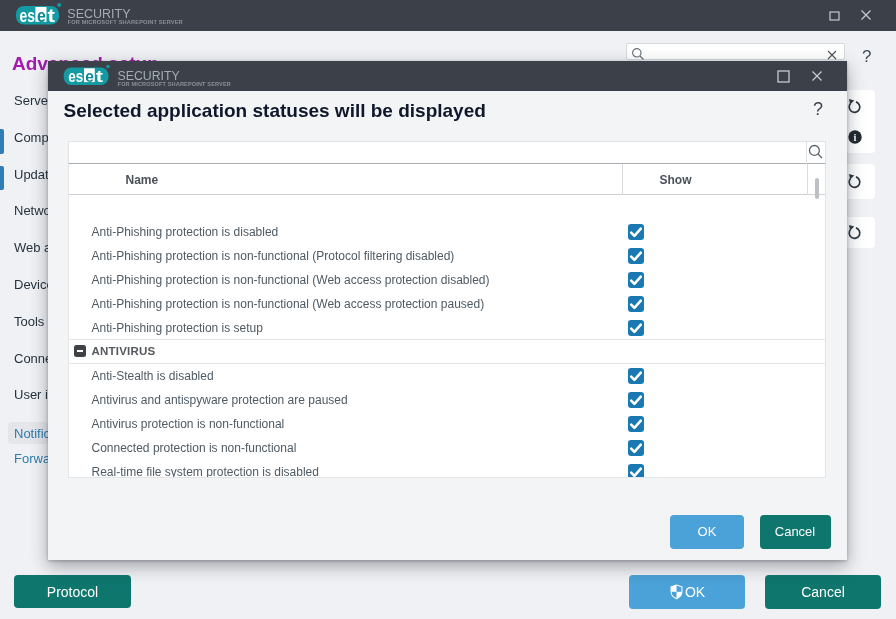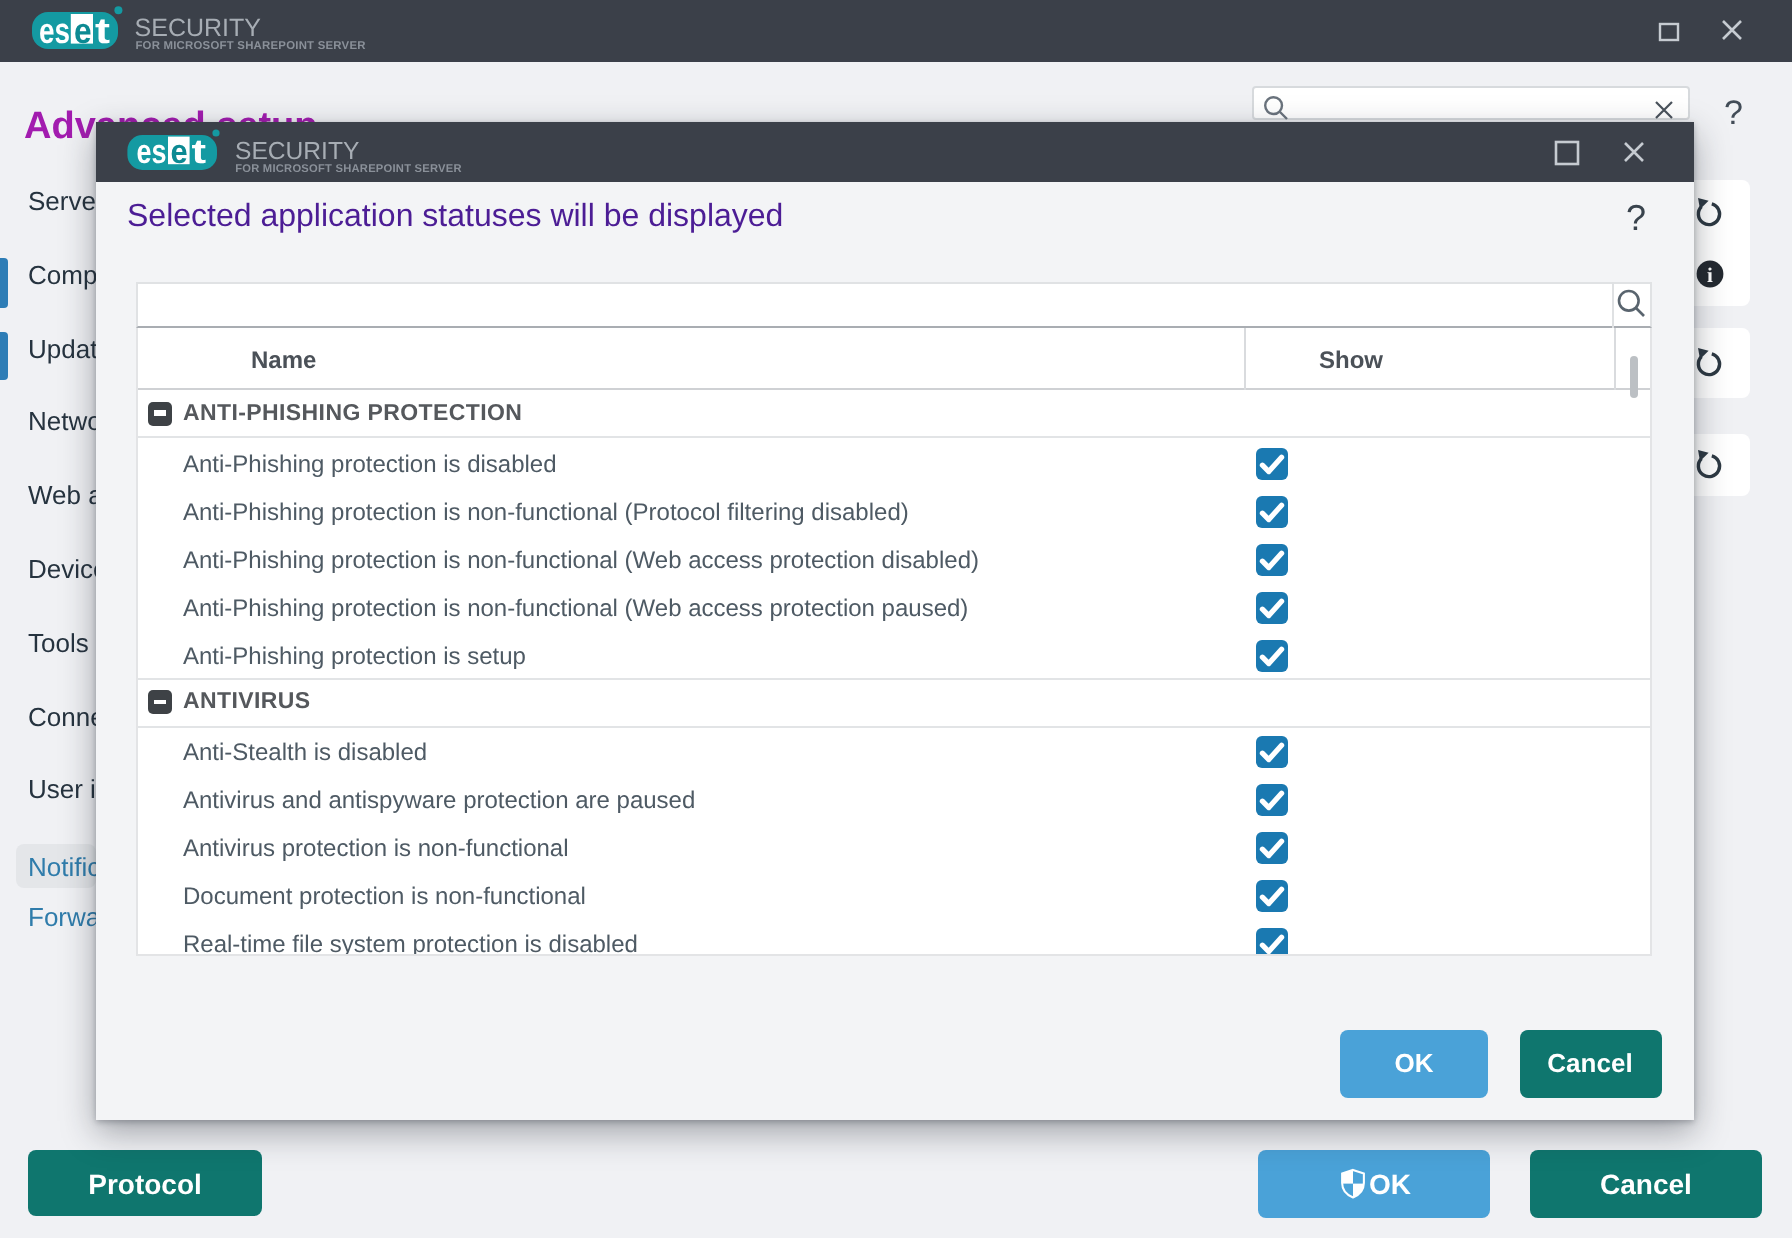--- a/index.html
+++ b/index.html
@@ -9,28 +9,28 @@
 
 
 .tb { position:absolute; left:0; top:0; width:896px; height:31px; background:#3b4049; }
 
 
 .side { position:absolute; left:14px; height:16px; font-size:13px; font-weight:400; color:#26333f; white-space:nowrap; line-height:16px; }
 .side.sel { color:#2f7cab; font-weight:400; }
 .bluebar { position:absolute; left:0; width:4px; background:#2e7db6; border-radius:0 2px 2px 0; }
 
 
-.btn { position:absolute; border-radius:4px; color:#fff; font-weight:700; display:flex; align-items:center; justify-content:center;text-align:right; }
+.btn { position:absolute; border-radius:4px; color:#fff; font-weight:400; display:flex; align-items:center; justify-content:center;text-align:right; }
 .gray { background:#0f766e; }
 .blue { background:#4aa2d8; }
 
 
 .modal { position:absolute; left:48px; top:61px; width:799px; height:499px; background:#f3f4f6; box-shadow:0 6px 16px rgba(30,35,45,.38), 0 1px 3px rgba(30,35,45,.28); }
 .mhead { position:absolute; left:0; top:0; width:799px; height:29.5px; background:#3b4049; }
-.mtitle { position:absolute; left:15.5px; top:38.5px; font-size:16px; font-weight:400; color:#4c1d95; }
+.mtitle { position:absolute; left:15.5px; top:38.5px; font-size:19px; font-weight:700; color:#0f172a; }
 .msearch { position:absolute; left:20px; top:79.5px; width:758px; height:23.5px; background:#fff; border:1px solid #e0e2e4; border-bottom:1px solid #a9adb2; }
 .mtable { position:absolute; left:20px; top:103px; width:758px; height:314px; background:#fff; border:1px solid #e3e4e6; border-top:none; overflow:hidden; }
 .thead { position:absolute; left:0; top:0; width:100%; height:30.5px; border-bottom:1px solid #cfd1d4; background:#fff; }
 .hlabel { position:absolute; top:9px; font-size:12px; font-weight:700; color:#4b5158;padding-left:34px; }
 .vsep { position:absolute; top:0; width:1px; height:30.5px; background:#d9dbde; }
 .grow { position:absolute; left:0; width:100%; height:23.5px; border-bottom:1px solid #e2e4e6; }
 .gicon { position:absolute; left:5px; top:5px; width:12px; height:12px; background:#3e4246; border-radius:2.5px; }
 .gicon:after { content:""; position:absolute; left:3px; top:4.9px; width:6px; height:2.2px; background:#fff; }
 .glabel { position:absolute; left:22.5px; top:5px; font-size:11.5px; font-weight:700; color:#55585c; letter-spacing:.2px; }
 .irow { position:absolute; left:0; width:100%; height:24px; }
@@ -160,24 +160,20 @@
       <line x1="10" y1="10" x2="14" y2="14" stroke="#59646e" stroke-width="1.3"></line>
     </svg>
 
   <div class="mtable">
     <div class="thead">
       <div class="hlabel" style="left:22.5px;">Name</div>
       <div class="hlabel" style="left:556.5px;">Show</div>
       <div class="vsep" style="left:553.3px;"></div>
       <div class="vsep" style="left:738px;"></div>
     </div>
-    <div class="grow" style="top:31.5px;">
-        <div class="gicon"></div>
-        <div class="glabel">ANTI-PHISHING PROTECTION</div>
-      </div>
     <div class="irow" style="top:79px;">
         <div class="ilabel">Anti-Phishing protection is non-functional (Protocol filtering disabled)</div>
         <div class="cb"><svg width="16" height="16" viewBox="0 0 16 16">
             <path d="M3.2 8.6 L6.4 11.8 L12.8 4.6" fill="none" stroke="#fff" stroke-width="2.6" stroke-linecap="round" stroke-linejoin="round"></path>
           </svg></div>
       </div>
     <div class="irow" style="top:55px;">
         <div class="ilabel">Anti-Phishing protection is disabled</div>
         <div class="cb"><svg width="16" height="16" viewBox="0 0 16 16">
             <path d="M3.2 8.6 L6.4 11.8 L12.8 4.6" fill="none" stroke="#fff" stroke-width="2.6" stroke-linecap="round" stroke-linejoin="round"></path>
@@ -217,21 +213,21 @@
             <path d="M3.2 8.6 L6.4 11.8 L12.8 4.6" fill="none" stroke="#fff" stroke-width="2.6" stroke-linecap="round" stroke-linejoin="round"></path>
           </svg></div>
       </div>
     <div class="irow" style="top:247px;">
         <div class="ilabel">Antivirus protection is non-functional</div>
         <div class="cb"><svg width="16" height="16" viewBox="0 0 16 16">
             <path d="M3.2 8.6 L6.4 11.8 L12.8 4.6" fill="none" stroke="#fff" stroke-width="2.6" stroke-linecap="round" stroke-linejoin="round"></path>
           </svg></div>
       </div>
     <div class="irow" style="top:271px;">
-        <div class="ilabel">Document protection is non-functional</div>
+        <div class="ilabel">Connected protection is non-functional</div>
         <div class="cb"><svg width="16" height="16" viewBox="0 0 16 16">
             <path d="M3.2 8.6 L6.4 11.8 L12.8 4.6" fill="none" stroke="#fff" stroke-width="2.6" stroke-linecap="round" stroke-linejoin="round"></path>
           </svg></div>
       </div>
     <div class="irow" style="top:295px;">
         <div class="ilabel">Real-time file system protection is disabled</div>
         <div class="cb"><svg width="16" height="16" viewBox="0 0 16 16">
             <path d="M3.2 8.6 L6.4 11.8 L12.8 4.6" fill="none" stroke="#fff" stroke-width="2.6" stroke-linecap="round" stroke-linejoin="round"></path>
           </svg></div>
       </div>

